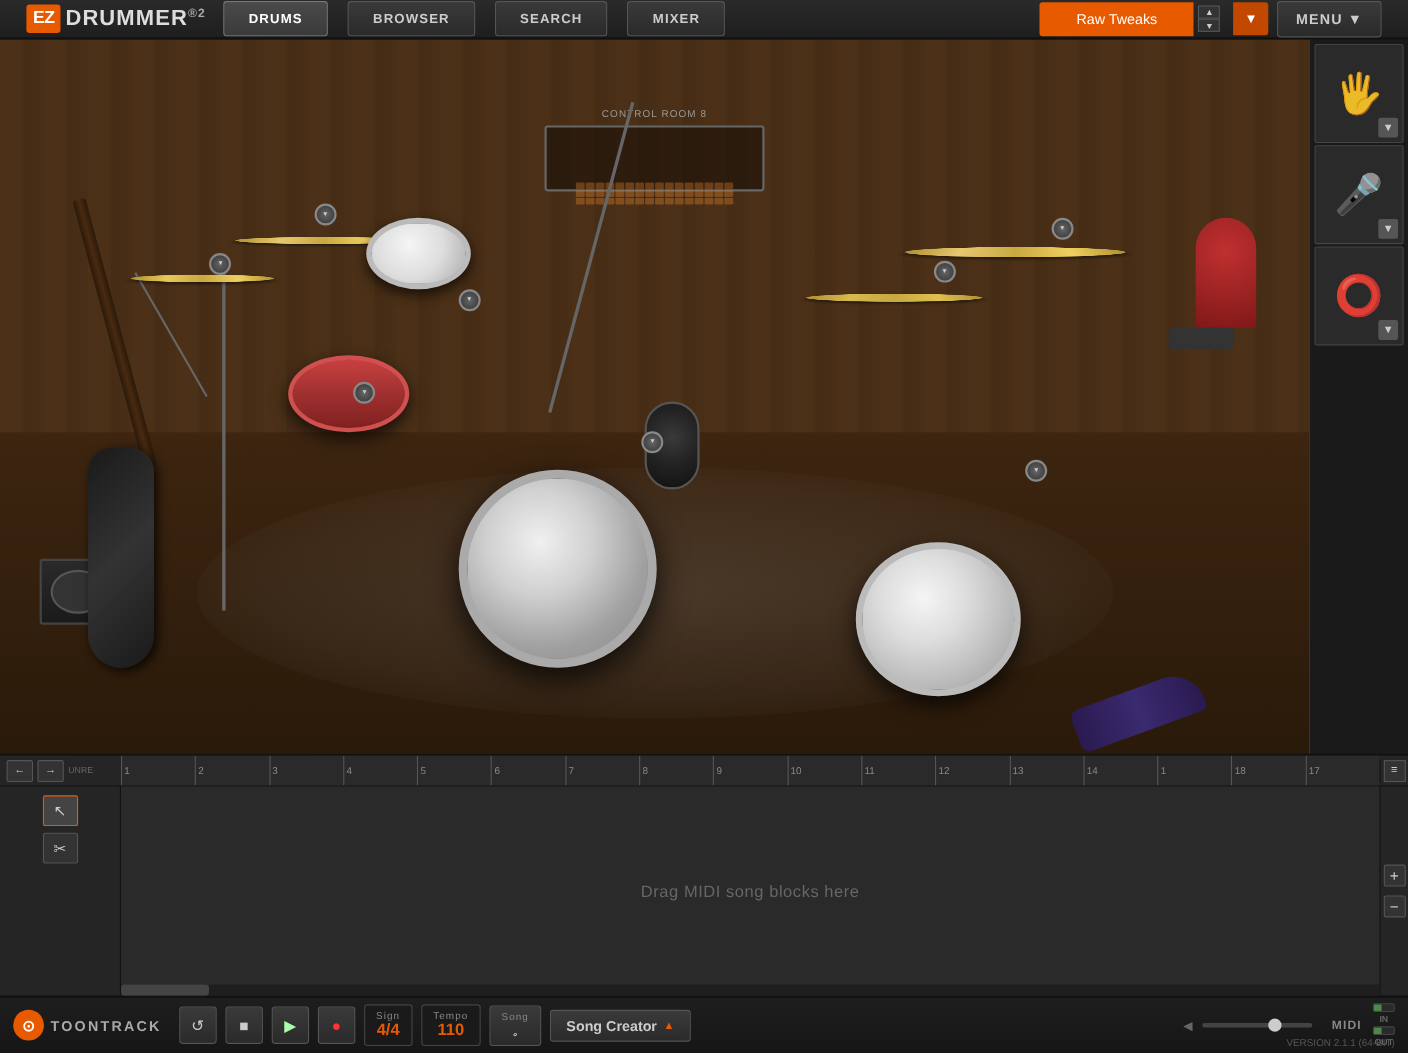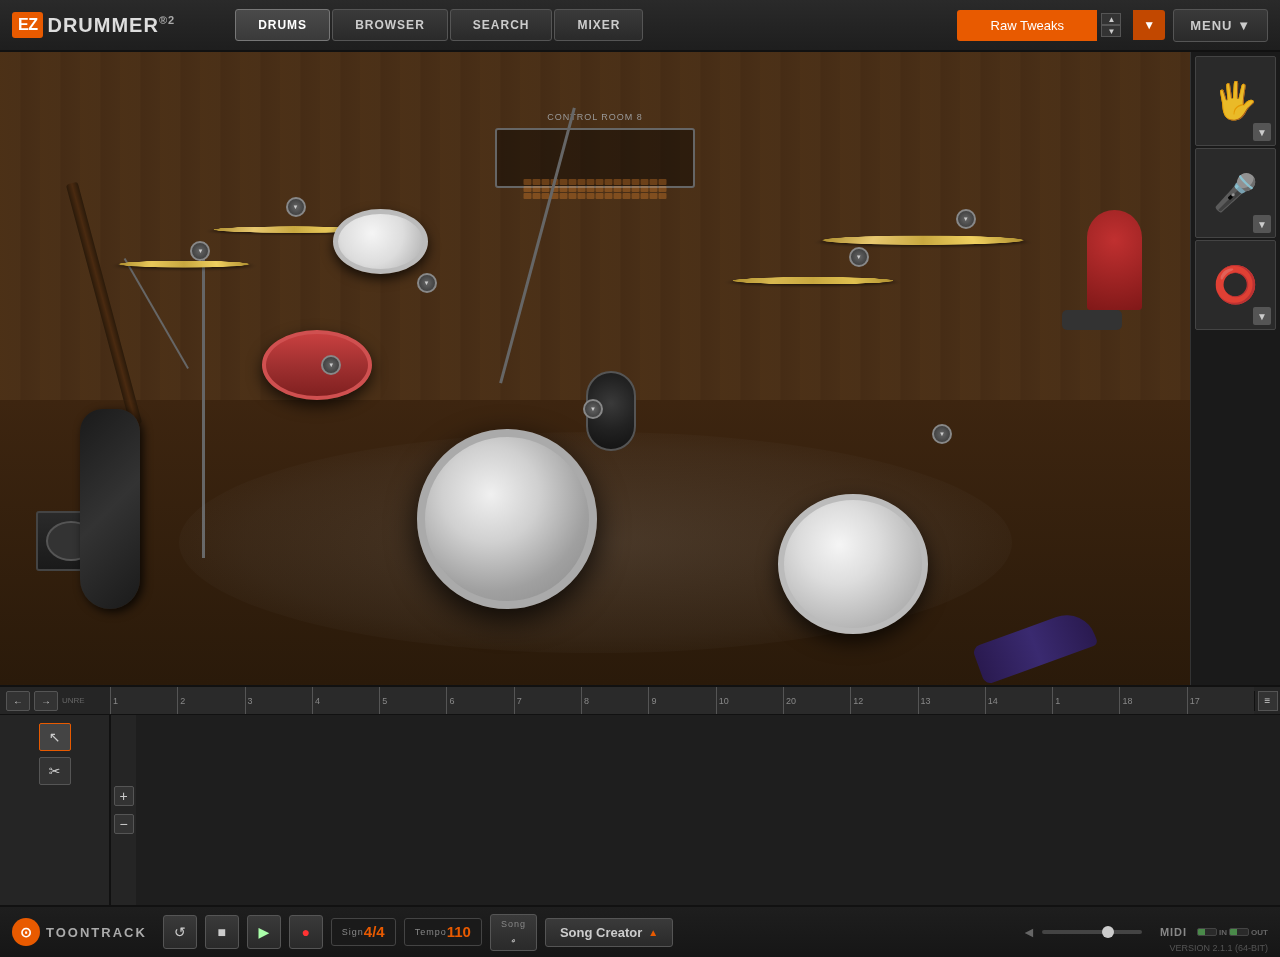--- a/index.html
+++ b/index.html
@@ -14,26 +14,26 @@
     #app {
       width: 1280px;
       height: 957px;
       display: flex;
       flex-direction: column;
       background: #1a1a1a;
     }
 
     
     #topbar {
-      height: 52px;
+      height: 36px;
       background: linear-gradient(to bottom, #2a2a2a, #1e1e1e);
       display: flex;
       align-items: center;
       border-bottom: 2px solid #111;
-      padding: 0 12px;
+      padding: 0 24px;
       flex-shrink: 0;
     }
 
     #logo-area {
       display: flex;
       align-items: center;
       margin-right: 16px;
     }
 
     #ez-badge {
@@ -55,23 +55,22 @@
     }
 
     #app-title sup {
       font-size: 11px;
       color: #aaa;
     }
 
     #nav-tabs {
       display: flex;
       align-items: flex-start;
-      gap: 2px;
+      gap: 18px;
       margin-right: auto;
-      margin-left: 44px;
     }
 
     .nav-tab {
       padding: 8px 22px;
       color: #ccc;
       font-size: 12px;
       font-weight: bold;
       letter-spacing: 1px;
       background: linear-gradient(to bottom, #3a3a3a, #2a2a2a);
       border: 1px solid #555;
@@ -538,21 +537,21 @@
     .transport-btn.play {
       color: #aaffaa;
     }
 
     .tempo-sign {
       background: #1a1a1a;
       border: 1px solid #444;
       border-radius: 3px;
       padding: 4px 10px;
       display: flex;
-      flex-direction: row;
+      flex-direction: column;
       align-items: center;
       cursor: pointer;
     }
 
     .tempo-label {
       color: #888;
       font-size: 9px;
       letter-spacing: 1px;
     }
 
@@ -640,20 +639,21 @@
     .midi-label {
       color: #888;
       font-size: 11px;
       font-weight: bold;
       letter-spacing: 1px;
       padding-left: 12px;
     }
 
     #in-out-indicator {
       display: flex;
+      flex-direction: column;
       gap: 2px;
       margin-left: 4px;
       font-weight: bold;
     }
 
     .indicator-bar {
       width: 20px;
       height: 8px;
       background: #2a2a2a;
       border: 1px solid #444;
@@ -1138,38 +1138,45 @@
           <div class="ruler-mark">1</div>
           <div class="ruler-mark">2</div>
           <div class="ruler-mark">3</div>
           <div class="ruler-mark">4</div>
           <div class="ruler-mark">5</div>
           <div class="ruler-mark">6</div>
           <div class="ruler-mark">7</div>
           <div class="ruler-mark">8</div>
           <div class="ruler-mark">9</div>
           <div class="ruler-mark">10</div>
-          <div class="ruler-mark">20</div>
+          <div class="ruler-mark">11</div>
           <div class="ruler-mark">12</div>
           <div class="ruler-mark">13</div>
           <div class="ruler-mark">14</div>
           <div class="ruler-mark">1</div>
           <div class="ruler-mark">18</div>
           <div class="ruler-mark">17</div>
         </div>
       </div>
       <div id="ruler-controls">
         <button class="ruler-ctrl-btn">≡</button>
       </div>
     </div>
 
     <div id="sequencer-body">
       <div id="tool-panel">
         <button class="tool-btn active">↖</button>
         <button class="tool-btn">✂</button>
+      </div>
+      <div id="track-area">
+        <span id="drag-midi-text">Drag MIDI song blocks here</span>
+
+        <div id="track-scrollbar">
+          <div class="scroll-thumb"></div>
+        </div>
       </div>
       <div id="zoom-controls">
         <button class="zoom-btn">+</button>
         <button class="zoom-btn">−</button>
       </div>
     </div>
   </div>
 
   <div id="bottom-bar">
     <div id="toontrack-logo">

